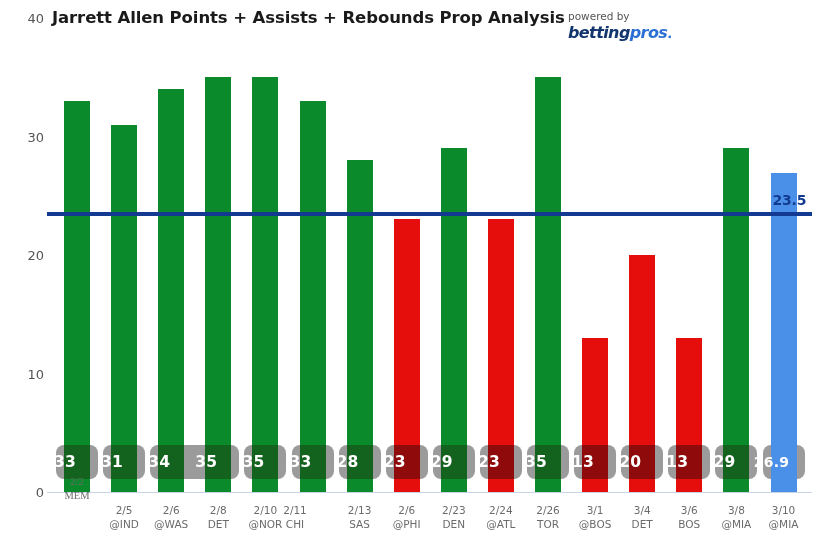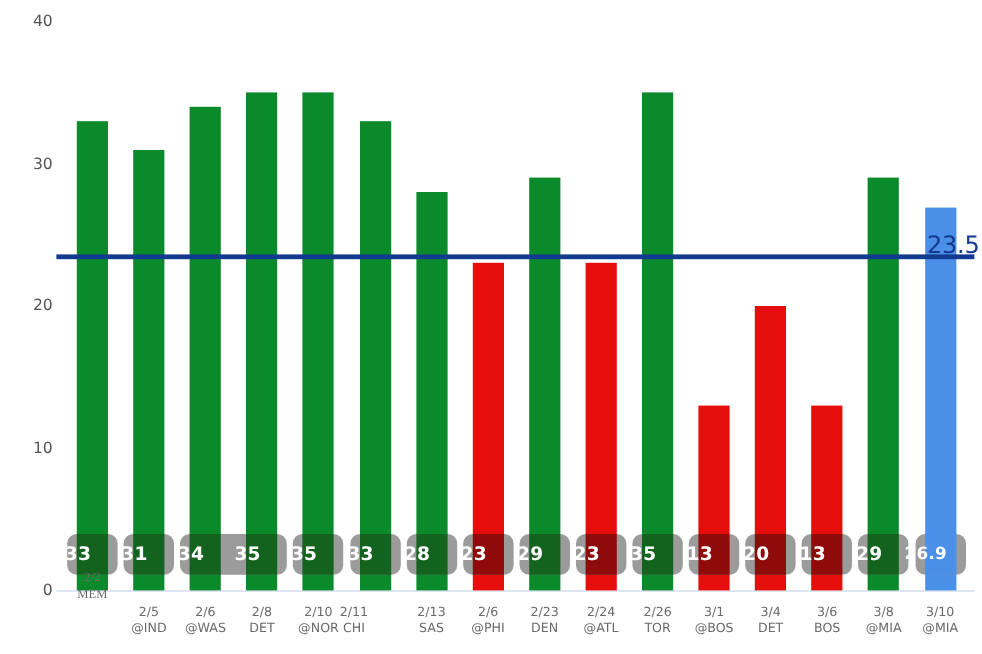--- a/index.html
+++ b/index.html
@@ -71,37 +71,42 @@
     display:flex;align-items:center;justify-content:center;
     font-size:15.5px;font-weight:bold;color:#ffffff;
     letter-spacing:0.2px;
   }
 
   .proj-line{
     position:absolute;left:47px;width:765px;height:4px;
     background:#123a91;top:210px;
   }
   .proj-label{
-    position:absolute;font-size:20px;font-weight:normal;
+    position:absolute;font-size:14px;font-weight:bold;
     color:#123a91;letter-spacing:-0.2px;white-space:nowrap;
   }
 
   .xlab{
     position:absolute;width:62px;text-align:center;
     font-size:10.5px;color:#6b6b6b;line-height:14px;
   }
   .xlab .l1{display:block;}
   .xlab .l2{display:block;}
 </style>
 </head>
 <body>
 
 <div id="root">
 
-
+  <div class="hdr-title">Jarrett Allen Points + Assists + Rebounds Prop Analysis</div>
+
+  <div class="brand">
+    <div class="brand-pow">powered by</div>
+    <div class="brand-logo"><span class="b1">betting</span><span class="b2">pros</span><span class="dot">.</span></div>
+  </div>
 
   <div id="plot">
     <div class="ytick-wrap" id="yticks">
         <div class="ytick" style="top: 492px;">0</div>
         <div class="ytick" style="top: 373.5px;">10</div>
         <div class="ytick" style="top: 255px;">20</div>
         <div class="ytick" style="top: 136.5px;">30</div>
         <div class="ytick" style="top: 18px;">40</div>
       </div>
     <div class="axis-line"></div>

